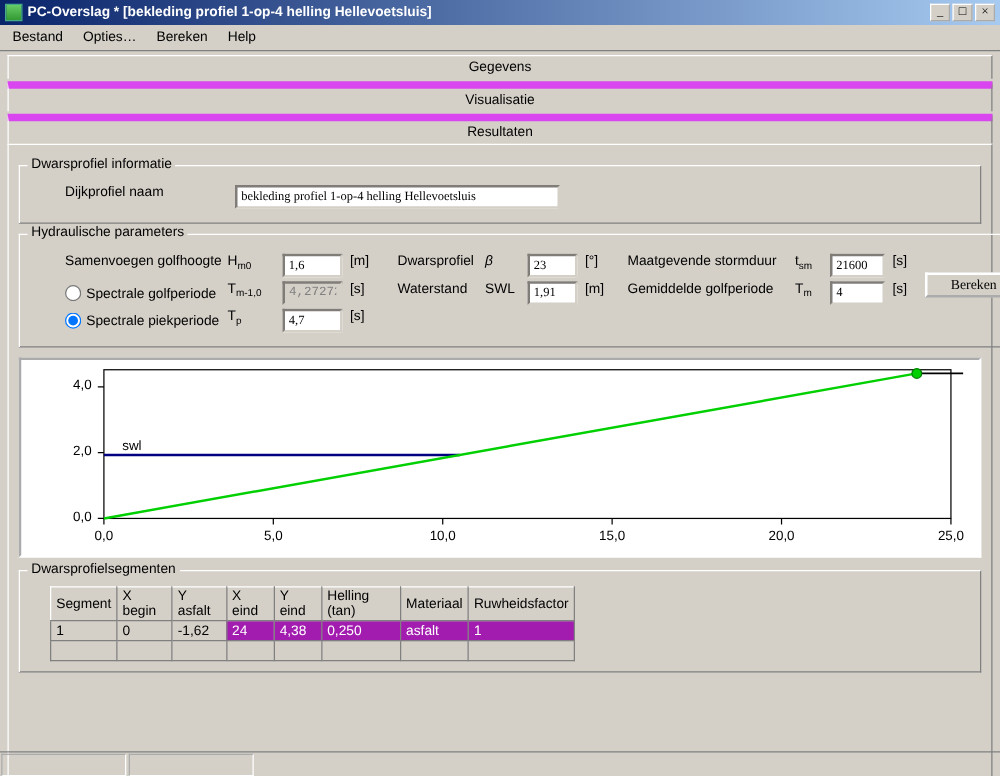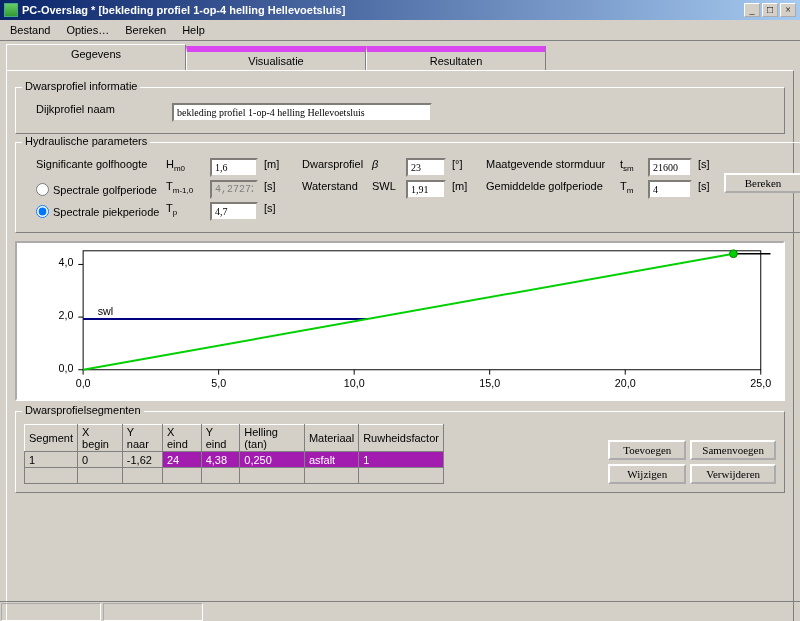--- a/index.html
+++ b/index.html
@@ -35,20 +35,21 @@
   background: #d4d0c8;
   padding: 2px 4px;
   display: flex;
   gap: 4px;
   border-bottom: 1px solid #808080;
 }
 .menubar .menu-item { padding: 2px 6px; cursor: pointer; }
 .tabs {
   display: flex;
   padding: 3px 6px 0 6px;
+  flex-direction: column;
 }
 .tab {
   padding: 3px 8px;
   background: #d4d0c8;
   border: 1px solid #808080;
   border-bottom: none;
   border-top-color: #fff;
   border-left-color: #fff;
   cursor: pointer;
   position: relative;
@@ -71,21 +72,21 @@
   padding: 8px 8px;
   background: #d4d0c8;
   position: relative;
 }
 fieldset.groupbox {
   border: 1px solid #808080;
   border-top-color: #fff;
   border-left-color: #fff;
   position: relative;
   margin: 8px 0 8px 0;
-  padding: 12px 8px 8px 8px;
+  padding: 12px 8px 8px 24px;
 }
 fieldset.groupbox > legend {
   position: absolute;
   top: -8px;
   left: 6px;
   background: #d4d0c8;
   padding: 0 3px;
   font-size: 11px;
 }
 
@@ -195,21 +196,21 @@
       <span class="label" style="width:130px">Dijkprofiel naam</span>
       <input type="text" style="width: 260px;" value="bekleding profiel 1-op-4 helling Hellevoetsluis">
     </div>
   </fieldset>
 
   <fieldset class="groupbox">
     <legend>Hydraulische parameters</legend>
     <div style="display:flex; align-items:flex-start;">
     <div style="flex:1">
     <div class="row">
-      <span class="label" style="width:124px">Significante golfhoogte</span>
+      <span class="label" style="width:124px">Samenvoegen golfhoogte</span>
       <span style="width:38px">H<span class="sub">m0</span></span>
       <input type="text" style="width: 48px;" value="1,6">
       <span class="unit">[m]</span>
       <span style="width:12px"></span>
       <span class="label" style="width:64px">Dwarsprofiel</span>
       <span class="sym" style="width:28px">β</span>
       <input type="text" style="width: 40px;" value="23">
       <span class="unit">[°]</span>
       <span style="width:8px"></span>
       <span class="label" style="width:128px">Maatgevende stormduur</span>
@@ -292,21 +293,21 @@
 
   <fieldset class="groupbox" style="margin-top:10px;">
     <legend>Dwarsprofielsegmenten</legend>
     <div style="display:flex; gap:24px; align-items:flex-end;">
       <div style="flex:0 0 auto;">
         <table class="seg">
           <thead>
             <tr>
               <th>Segment</th>
               <th>X begin</th>
-              <th>Y naar</th>
+              <th>Y asfalt</th>
               <th>X eind</th>
               <th>Y eind</th>
               <th>Helling (tan)</th>
               <th>Materiaal</th>
               <th>Ruwheidsfactor</th>
             </tr>
           </thead>
           <tbody>
             <tr class="selrow">
               <td class="key">1</td>
@@ -325,26 +326,20 @@
                 <td></td>
                 <td></td>
                 <td></td>
                 <td></td>
                 <td></td>
             </tr>
           </tbody>
         </table>
       </div>
       <div style="flex:1"></div>
-      <div class="segbuttons">
-        <button class="win">Toevoegen</button>
-        <button class="win">Samenvoegen</button>
-        <button class="win">Wijzigen</button>
-        <button class="win">Verwijderen</button>
-      </div>
     </div>
   </fieldset>
 
 </div>
 
 <div class="statusbar">
   <div class="cell"></div>
   <div class="cell"></div>
 </div>
 

